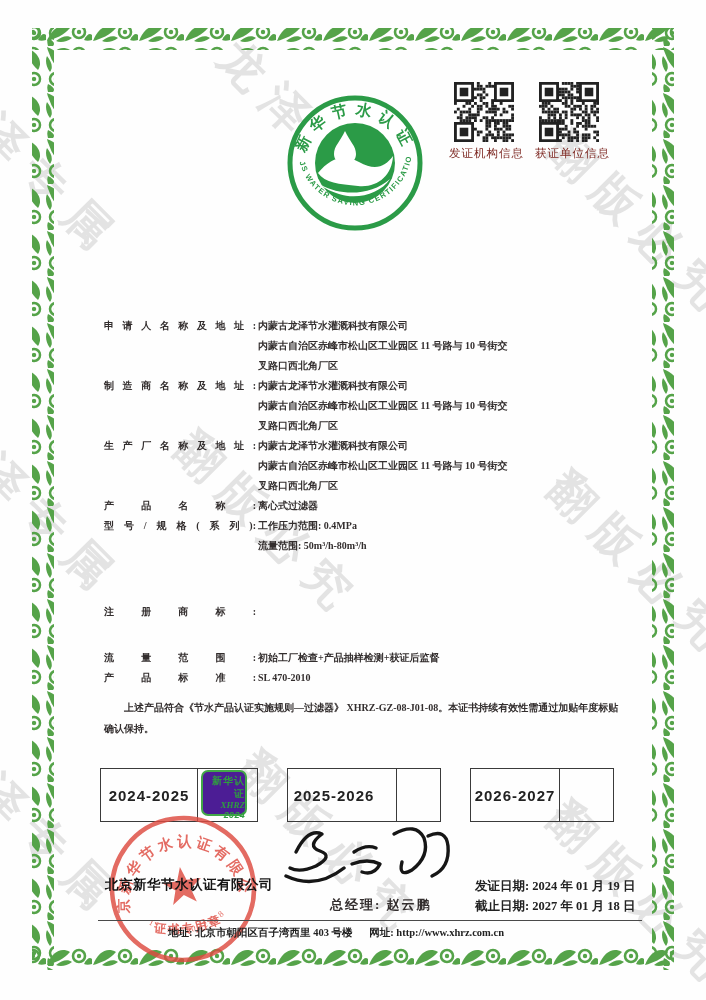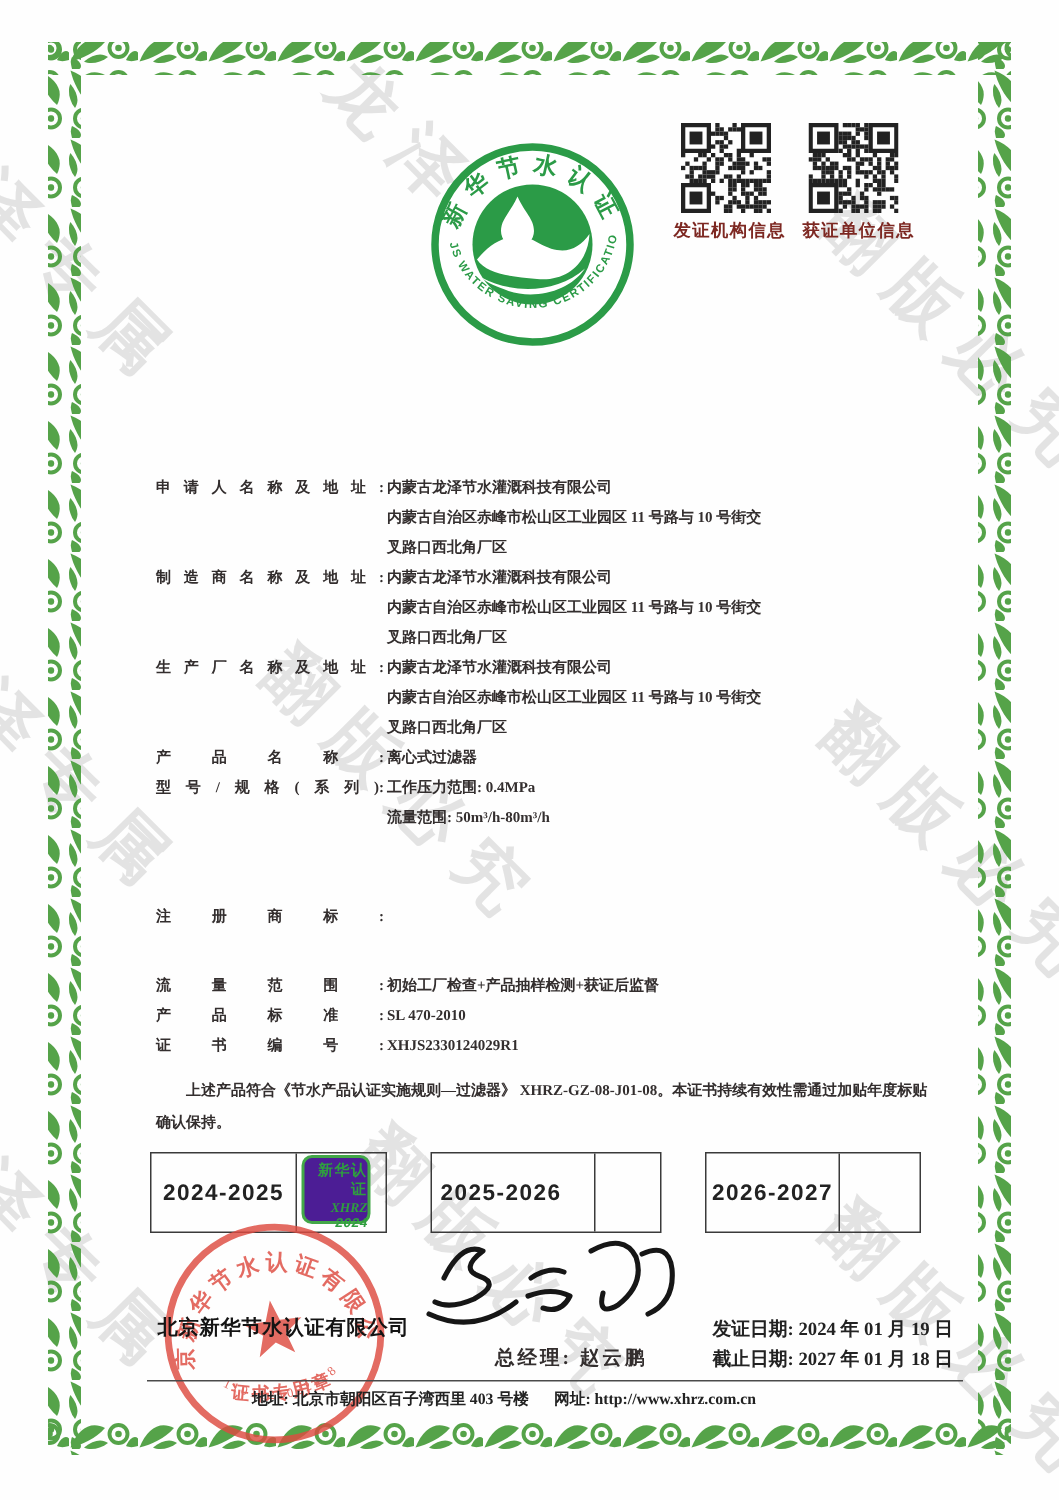--- a/index.html
+++ b/index.html
@@ -6,21 +6,21 @@
   #page{position:relative;width:706px;height:1000px;background:#fefefe;overflow:hidden;
         font-family:"Liberation Serif","DejaVu Serif",serif;color:#332e2e;}
   .wm{position:absolute;z-index:0;transform:rotate(45deg);transform-origin:left top;
       font-size:46px;font-weight:700;letter-spacing:14px;color:#adadad;opacity:.32;
       white-space:nowrap;pointer-events:none;font-family:"Liberation Sans",sans-serif;}
   #borderSvg{position:absolute;left:0;top:0;z-index:1;}
   .content{position:absolute;z-index:2;}
   #logo{left:285px;top:93px;width:140px;height:140px;}
   .qr{position:absolute;z-index:2;top:82px;}
   #qr1{left:454px;} #qr2{left:539px;}
-  .qr-label{position:absolute;z-index:2;top:146px;font-size:11.5px;font-weight:700;color:#7d2822;
+  .qr-label{position:absolute;z-index:2;top:146px;font-size:11.5px;font-weight:400;color:#7d2822;
             letter-spacing:1px;white-space:nowrap;}
   #qr1-label{left:449px;} #qr2-label{left:535px;}
   #title{left:0;top:248px;width:706px;text-align:center;font-size:33px;font-weight:900;
          letter-spacing:13px;color:#2b2b2b;font-family:"Liberation Sans","DejaVu Sans",sans-serif;}
   #fields{left:104px;top:316px;width:516px;font-size:10px;font-weight:700;line-height:20px;}
   .frow{display:flex;}
   .flabel{width:152px;flex:none;text-align:justify;text-align-last:justify;}
   .fvalue{flex:1;padding-left:2px;}
   .gap46{margin-top:46px;} .gap26{margin-top:26px;}
   #statement{margin-top:9px;text-indent:2em;line-height:21px;}
@@ -480,26 +480,20 @@
       <div class="fvalue">
           <div>初始工厂检查+产品抽样检测+获证后监督</div>
         </div>
     </div>
     <div class="frow">
       <div class="flabel">产品标准:</div>
       <div class="fvalue">
           <div>SL 470-2010</div>
         </div>
     </div>
-    <div class="frow">
-      <div class="flabel">证书编号:</div>
-      <div class="fvalue">
-          <div>XHJS2330124029R1</div>
-        </div>
-    </div>
     <div id="statement">上述产品符合《节水产品认证实施规则—过滤器》 XHRZ-GZ-08-J01-08。本证书持续有效性需通过加贴年度标贴确认保持。</div>
   </div>
 
   <div id="ybox1" class="ybox">
     <div class="ybox-left">2024-2025</div>
     <div class="ybox-right">
       <div id="sticker">
         <div class="s1">新华认证</div>
         <div class="s2">XHRZ</div>
         <div class="s3">2024</div>

